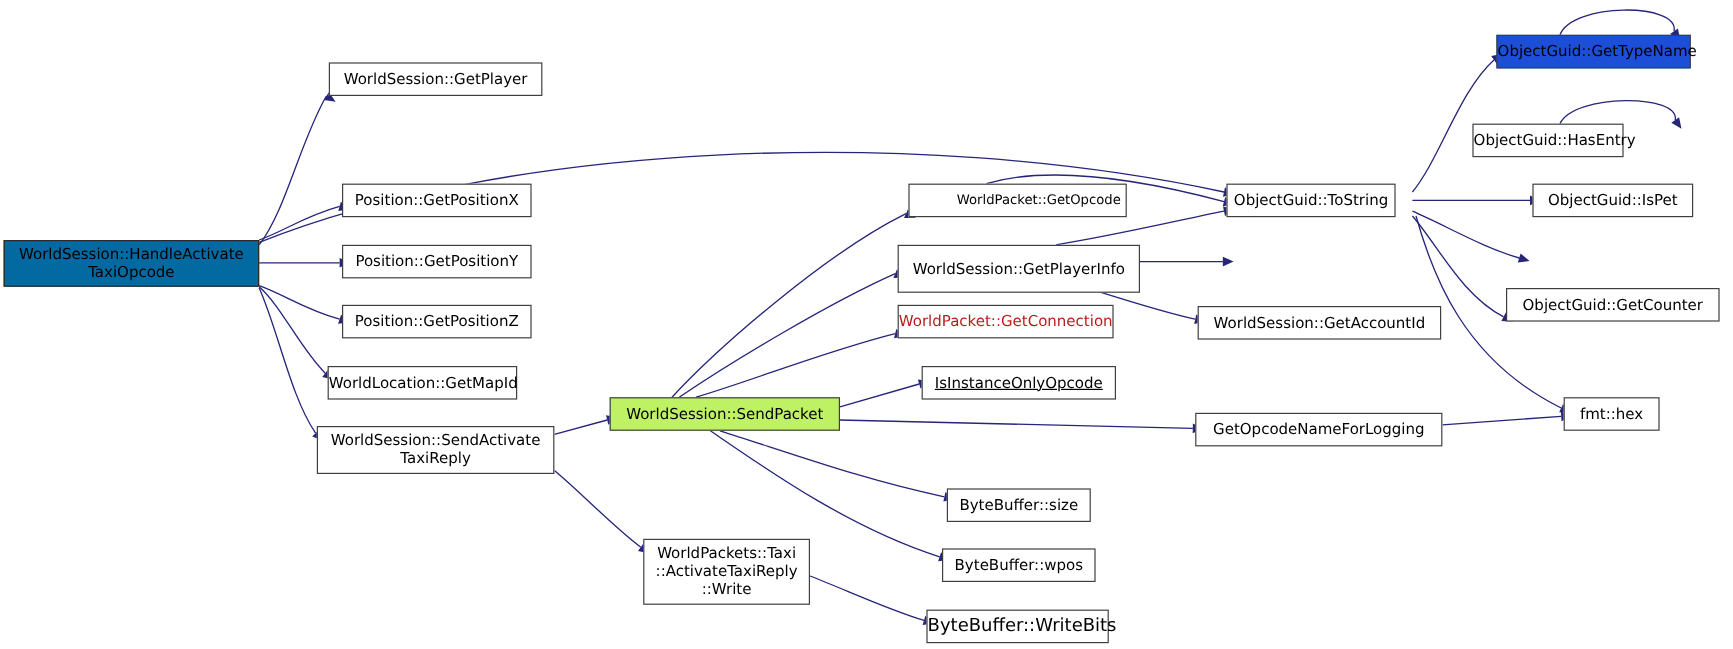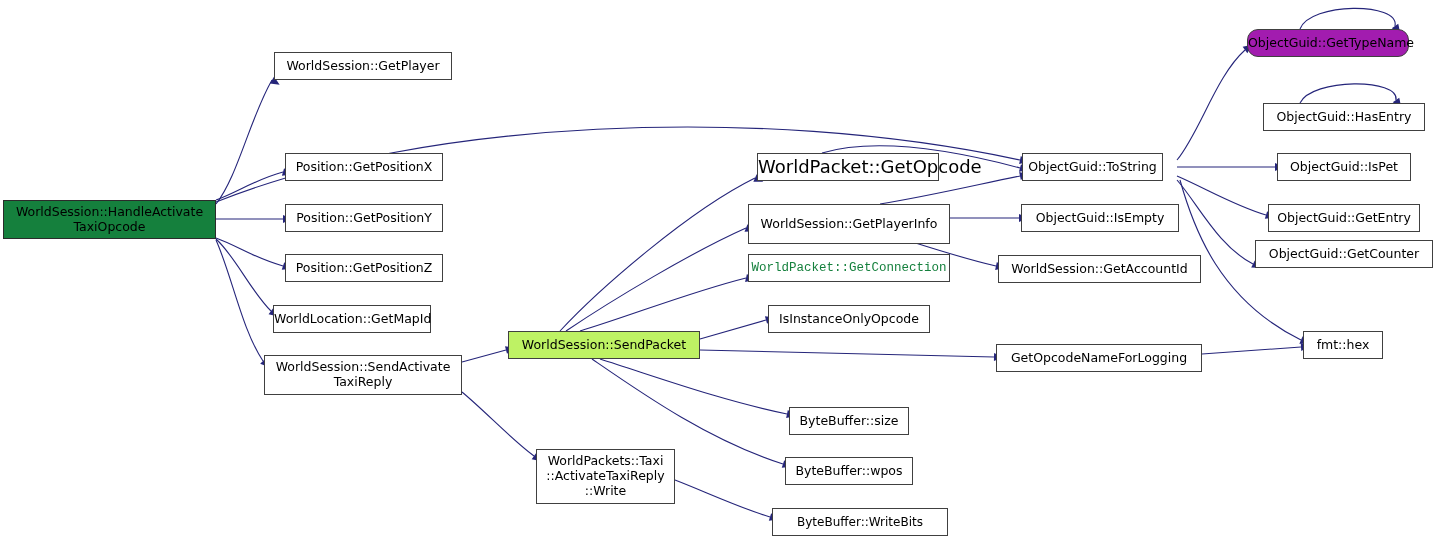--- a/index.html
+++ b/index.html
@@ -69,21 +69,21 @@
       <polygon points="0,-4 9,0 0,4" fill="#25257a" transform="translate(1253,264) rotate(26.56505117707799)"></polygon>
       <path d="M1180,180 C1194,230 1220,300 1301,340" fill="none" stroke="#25257a" stroke-width="1.1"></path>
       <polygon points="0,-4 9,0 0,4" fill="#25257a" transform="translate(1301,340) rotate(24.702430227771313)"></polygon>
       <path d="M1202,354 L1301,347" fill="none" stroke="#25257a" stroke-width="1.1"></path>
       <polygon points="0,-4 9,0 0,4" fill="#25257a" transform="translate(1301,347) rotate(-4.004172940709388)"></polygon>
       <path d="M1300,29 C1310,2 1400,2 1395,26" fill="none" stroke="#25257a" stroke-width="1.1"></path>
       <polygon points="0,-4 9,0 0,4" fill="#25257a" transform="translate(1395,26) rotate(54.46232220802562)"></polygon>
       <path d="M1300,103 C1312,78 1400,78 1396,100" fill="none" stroke="#25257a" stroke-width="1.1"></path>
       <polygon points="0,-4 9,0 0,4" fill="#25257a" transform="translate(1396,100) rotate(54.46232220802562)"></polygon>
     </svg>
-<div class="node root" style="left: 3px; top: 200px; width: 213px; height: 39px; font-size: 12.5px; color: rgb(0, 0, 0); background: #15803d;">
+<div class="node root" style="left: 3px; top: 200px; width: 213px; height: 39px; font-size: 12.5px; color: rgb(0, 0, 0); background: #0369a1;">
       <span class="lbl">WorldSession::HandleActivate
 TaxiOpcode</span>
     </div>
     <div class="node" style="left: 274px; top: 52px; width: 178px; height: 28px; font-size: 12.5px; color: rgb(0, 0, 0); background: rgb(255, 255, 255);">
       <span class="lbl">WorldSession::GetPlayer</span>
     </div>
     <div class="node" style="left: 285px; top: 153px; width: 158px; height: 28px; font-size: 12.5px; color: rgb(0, 0, 0); background: rgb(255, 255, 255);">
       <span class="lbl">Position::GetPositionX</span>
     </div>
     <div class="node" style="left: 285px; top: 204px; width: 158px; height: 28px; font-size: 12.5px; color: rgb(0, 0, 0); background: rgb(255, 255, 255);">
@@ -100,64 +100,58 @@
 TaxiReply</span>
     </div>
     <div class="node" style="left: 508px; top: 331px; width: 192px; height: 28px; font-size: 12.5px; color: rgb(0, 0, 0); background: #bef264;">
       <span class="lbl">WorldSession::SendPacket</span>
     </div>
     <div class="node" style="left: 536px; top: 449px; width: 139px; height: 55px; font-size: 12.5px; color: rgb(0, 0, 0); background: rgb(255, 255, 255);">
       <span class="lbl">WorldPackets::Taxi
 ::ActivateTaxiReply
 ::Write</span>
     </div>
-    <div class="node" style="left: 757px; top: 153px; width: 182px; height: 28px; font-size: 18px; color: rgb(0, 0, 0); background: rgb(255, 255, 255);">
+    <div class="node" style="left: 757px; top: 153px; width: 182px; height: 28px; font-size: 11px; color: rgb(0, 0, 0); background: rgb(255, 255, 255); text-align: right;">
       <span class="lbl">WorldPacket::GetOpcode</span>
     </div>
     <div class="node" style="left: 748px; top: 204px; width: 202px; height: 40px; font-size: 12.5px; color: rgb(0, 0, 0); background: rgb(255, 255, 255);">
       <span class="lbl">WorldSession::GetPlayerInfo</span>
     </div>
-    <div class="node" style="left: 748px; top: 254px; width: 202px; height: 28px; font-size: 12.5px; color: #15803d; background: rgb(255, 255, 255); font-family: Liberation Mono, monospace;">
+    <div class="node" style="left: 748px; top: 254px; width: 180px; height: 28px; font-size: 12.5px; color: #b91c1c; background: rgb(255, 255, 255);">
       <span class="lbl">WorldPacket::GetConnection</span>
     </div>
-    <div class="node" style="left: 768px; top: 305px; width: 162px; height: 28px; font-size: 12.5px; color: rgb(0, 0, 0); background: rgb(255, 255, 255);">
+    <div class="node" style="left: 768px; top: 305px; width: 162px; height: 28px; font-size: 12.5px; color: rgb(0, 0, 0); background: rgb(255, 255, 255); text-decoration: underline;">
       <span class="lbl">IsInstanceOnlyOpcode</span>
     </div>
     <div class="node" style="left: 789px; top: 407px; width: 120px; height: 28px; font-size: 12.5px; color: rgb(0, 0, 0); background: rgb(255, 255, 255);">
       <span class="lbl">ByteBuffer::size</span>
     </div>
     <div class="node" style="left: 785px; top: 457px; width: 128px; height: 28px; font-size: 12.5px; color: rgb(0, 0, 0); background: rgb(255, 255, 255);">
       <span class="lbl">ByteBuffer::wpos</span>
     </div>
-    <div class="node" style="left: 772px; top: 508px; width: 176px; height: 28px; font-size: 12px; color: rgb(0, 0, 0); background: rgb(255, 255, 255);">
+    <div class="node" style="left: 772px; top: 508px; width: 152px; height: 28px; font-size: 15px; color: rgb(0, 0, 0); background: rgb(255, 255, 255);">
       <span class="lbl">ByteBuffer::WriteBits</span>
     </div>
     <div class="node" style="left: 1022px; top: 153px; width: 141px; height: 28px; font-size: 12.5px; color: rgb(0, 0, 0); background: rgb(255, 255, 255);">
       <span class="lbl">ObjectGuid::ToString</span>
-    </div>
-    <div class="node" style="left: 1021px; top: 204px; width: 158px; height: 28px; font-size: 12.5px; color: rgb(0, 0, 0); background: rgb(255, 255, 255);">
-      <span class="lbl">ObjectGuid::IsEmpty</span>
     </div>
     <div class="node" style="left: 998px; top: 255px; width: 203px; height: 28px; font-size: 12.5px; color: rgb(0, 0, 0); background: rgb(255, 255, 255);">
       <span class="lbl">WorldSession::GetAccountId</span>
     </div>
     <div class="node" style="left: 996px; top: 344px; width: 206px; height: 28px; font-size: 12.5px; color: rgb(0, 0, 0); background: rgb(255, 255, 255);">
       <span class="lbl">GetOpcodeNameForLogging</span>
     </div>
-    <div class="node" style="left: 1247px; top: 29px; width: 162px; height: 28px; font-size: 12.5px; color: rgb(0, 0, 0); background: #a21caf; border-radius: 11px;">
+    <div class="node" style="left: 1247px; top: 29px; width: 162px; height: 28px; font-size: 12.5px; color: rgb(0, 0, 0); background: #1d4ed8;">
       <span class="lbl">ObjectGuid::GetTypeName</span>
     </div>
-    <div class="node" style="left: 1263px; top: 103px; width: 162px; height: 28px; font-size: 12.5px; color: rgb(0, 0, 0); background: rgb(255, 255, 255);">
+    <div class="node" style="left: 1227px; top: 103px; width: 126px; height: 28px; font-size: 12.5px; color: rgb(0, 0, 0); background: rgb(255, 255, 255);">
       <span class="lbl">ObjectGuid::HasEntry</span>
     </div>
     <div class="node" style="left: 1277px; top: 153px; width: 134px; height: 28px; font-size: 12.5px; color: rgb(0, 0, 0); background: rgb(255, 255, 255);">
       <span class="lbl">ObjectGuid::IsPet</span>
-    </div>
-    <div class="node" style="left: 1268px; top: 204px; width: 152px; height: 28px; font-size: 12.5px; color: rgb(0, 0, 0); background: rgb(255, 255, 255);">
-      <span class="lbl">ObjectGuid::GetEntry</span>
     </div>
     <div class="node" style="left: 1255px; top: 240px; width: 178px; height: 28px; font-size: 12.5px; color: rgb(0, 0, 0); background: rgb(255, 255, 255);">
       <span class="lbl">ObjectGuid::GetCounter</span>
     </div>
     <div class="node" style="left: 1303px; top: 331px; width: 80px; height: 28px; font-size: 12.5px; color: rgb(0, 0, 0); background: rgb(255, 255, 255);">
       <span class="lbl">fmt::hex</span>
     </div>
   </div>
 
 </body></html>

